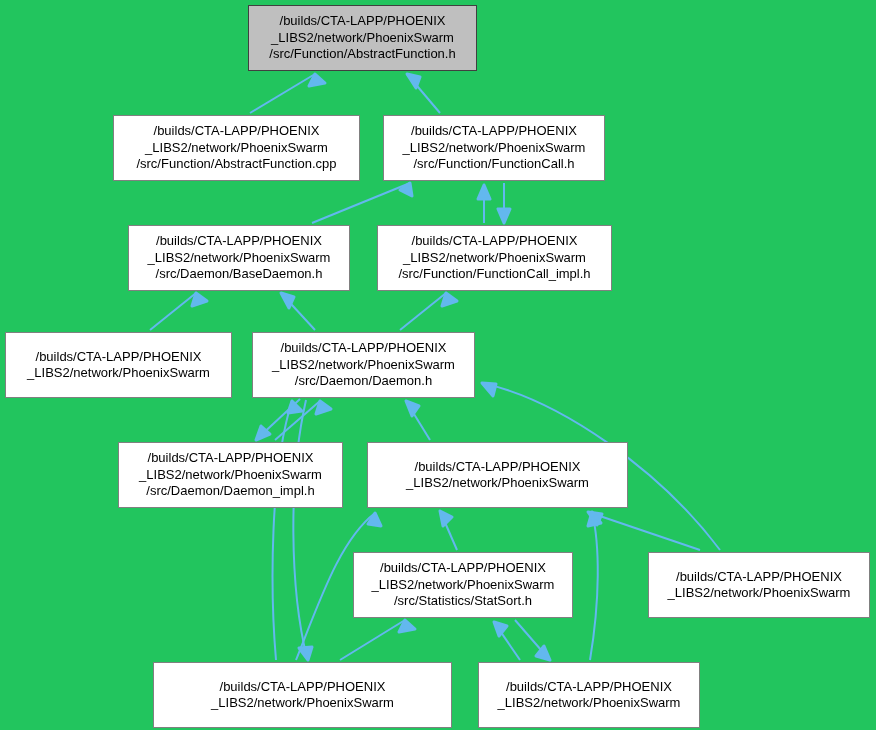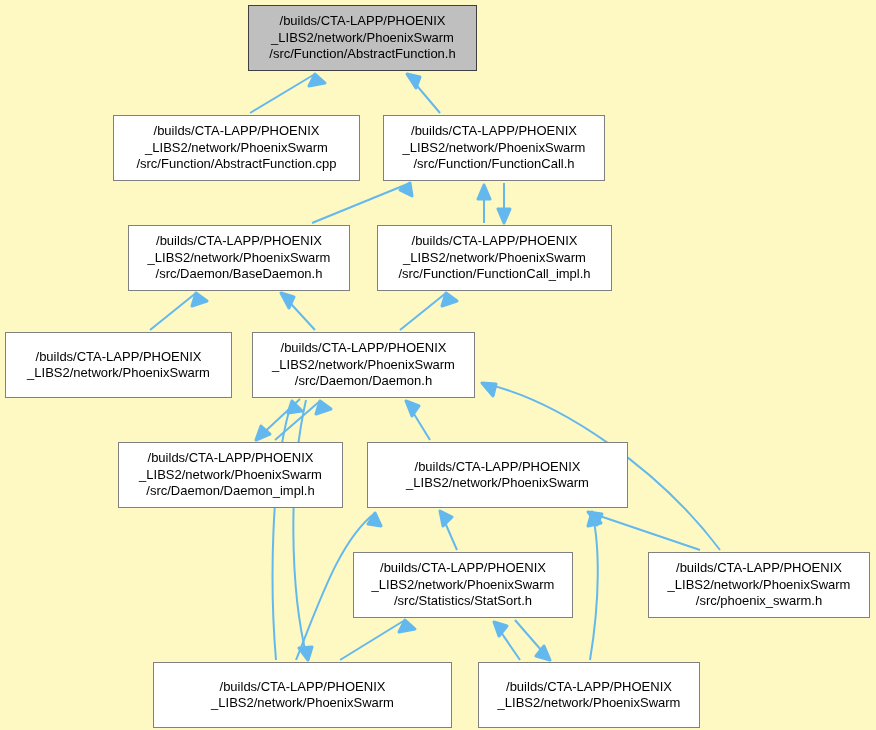--- a/index.html
+++ b/index.html
@@ -5,21 +5,21 @@
 <style>
   html, body {
     margin: 0;
     padding: 0;
     background: #000000;
   }
   #graph {
     position: relative;
     width: 876px;
     height: 730px;
-    background: #fef9c3;
+    background: #22c55e;
     overflow: hidden;
     font-family: "Liberation Sans", sans-serif;
   }
   #edge-layer {
     position: absolute;
     left: 0;
     top: 0;
     width: 876px;
     height: 730px;
     pointer-events: none;
@@ -102,16 +102,16 @@
 <div class="node root" style="left: 248px; top: 5px; width: 229px; height: 66px;"><span class="ln">/builds/CTA-LAPP/PHOENIX</span><span class="ln">_LIBS2/network/PhoenixSwarm</span><span class="ln">/src/Function/AbstractFunction.h</span></div>
     <div class="node" style="left: 113px; top: 115px; width: 247px; height: 66px;"><span class="ln">/builds/CTA-LAPP/PHOENIX</span><span class="ln">_LIBS2/network/PhoenixSwarm</span><span class="ln">/src/Function/AbstractFunction.cpp</span></div>
     <div class="node" style="left: 383px; top: 115px; width: 222px; height: 66px;"><span class="ln">/builds/CTA-LAPP/PHOENIX</span><span class="ln">_LIBS2/network/PhoenixSwarm</span><span class="ln">/src/Function/FunctionCall.h</span></div>
     <div class="node" style="left: 128px; top: 225px; width: 222px; height: 66px;"><span class="ln">/builds/CTA-LAPP/PHOENIX</span><span class="ln">_LIBS2/network/PhoenixSwarm</span><span class="ln">/src/Daemon/BaseDaemon.h</span></div>
     <div class="node" style="left: 377px; top: 225px; width: 235px; height: 66px;"><span class="ln">/builds/CTA-LAPP/PHOENIX</span><span class="ln">_LIBS2/network/PhoenixSwarm</span><span class="ln">/src/Function/FunctionCall_impl.h</span></div>
     <div class="node" style="left: 5px; top: 332px; width: 227px; height: 66px;"><span class="ln">/builds/CTA-LAPP/PHOENIX</span><span class="ln">_LIBS2/network/PhoenixSwarm</span></div>
     <div class="node" style="left: 252px; top: 332px; width: 223px; height: 66px;"><span class="ln">/builds/CTA-LAPP/PHOENIX</span><span class="ln">_LIBS2/network/PhoenixSwarm</span><span class="ln">/src/Daemon/Daemon.h</span></div>
     <div class="node" style="left: 118px; top: 442px; width: 225px; height: 66px;"><span class="ln">/builds/CTA-LAPP/PHOENIX</span><span class="ln">_LIBS2/network/PhoenixSwarm</span><span class="ln">/src/Daemon/Daemon_impl.h</span></div>
     <div class="node" style="left: 367px; top: 442px; width: 261px; height: 66px;"><span class="ln">/builds/CTA-LAPP/PHOENIX</span><span class="ln">_LIBS2/network/PhoenixSwarm</span></div>
     <div class="node" style="left: 353px; top: 552px; width: 220px; height: 66px;"><span class="ln">/builds/CTA-LAPP/PHOENIX</span><span class="ln">_LIBS2/network/PhoenixSwarm</span><span class="ln">/src/Statistics/StatSort.h</span></div>
-    <div class="node" style="left: 648px; top: 552px; width: 222px; height: 66px;"><span class="ln">/builds/CTA-LAPP/PHOENIX</span><span class="ln">_LIBS2/network/PhoenixSwarm</span><span class="ln">/src/phoenix_swarm.h</span></div>
+    <div class="node" style="left: 648px; top: 552px; width: 222px; height: 66px;"><span class="ln">/builds/CTA-LAPP/PHOENIX</span><span class="ln">_LIBS2/network/PhoenixSwarm</span></div>
     <div class="node" style="left: 153px; top: 662px; width: 299px; height: 66px;"><span class="ln">/builds/CTA-LAPP/PHOENIX</span><span class="ln">_LIBS2/network/PhoenixSwarm</span></div>
     <div class="node" style="left: 478px; top: 662px; width: 222px; height: 66px;"><span class="ln">/builds/CTA-LAPP/PHOENIX</span><span class="ln">_LIBS2/network/PhoenixSwarm</span></div>
   </div>
 
 </body></html>

